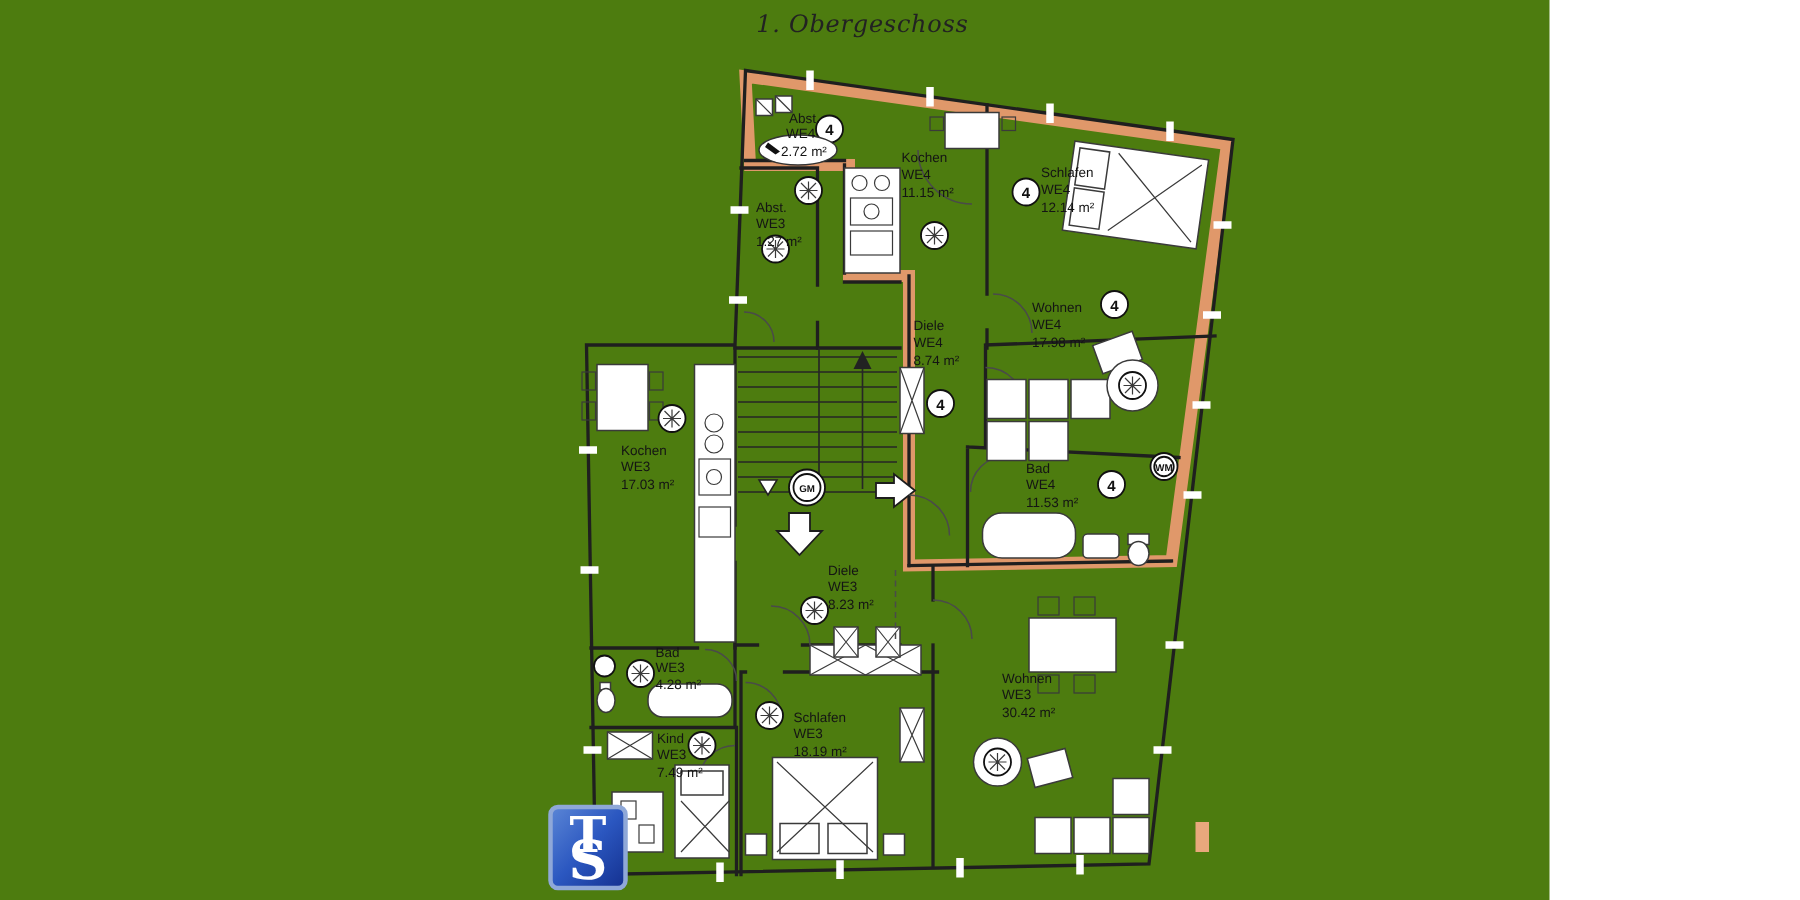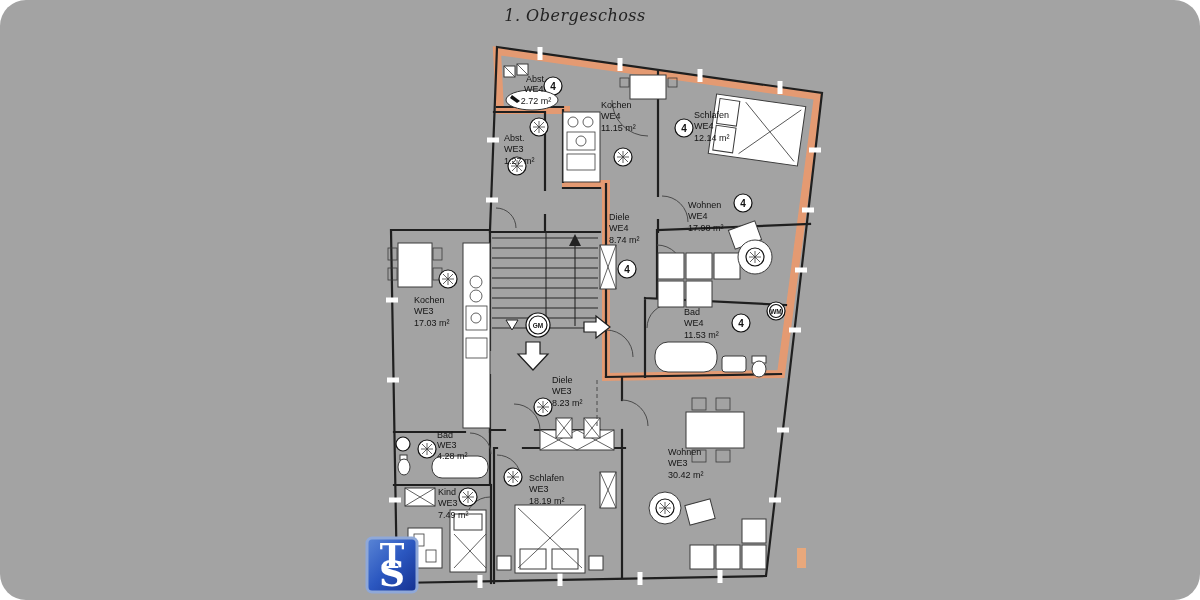--- a/index.html
+++ b/index.html
@@ -1,17 +1,17 @@
 <!DOCTYPE html>
 <html><head>
 <meta charset="utf-8">
 <style>
   html,body{margin:0;padding:0;background:#fff;}
-  .wrap{position:relative;width:1200px;height:600px;background:#a3a3a3;overflow:hidden;
-        font-family:"Liberation Sans",sans-serif;border-radius:26px;}
+  .wrap{position:relative;width:1033px;height:600px;background:#4d7c0f;overflow:hidden;
+        font-family:"Liberation Sans",sans-serif;}
   svg{position:absolute;left:0;top:0;}
   svg text{font-family:"Liberation Sans",sans-serif;}
   .title{font-family:"DejaVu Serif",serif;font-style:italic;font-size:16px;fill:#222;letter-spacing:.5px;}
   .lbl{font-size:9px;fill:#141414;}
   .mk{font-size:10px;font-weight:bold;fill:#111;}
   .mksm{font-size:6.5px;font-weight:bold;fill:#111;}
   .logoT{font-family:"DejaVu Serif",serif;font-size:33px;font-weight:bold;fill:#fff;}
   .logoS{font-family:"DejaVu Serif",serif;font-size:36px;font-weight:bold;fill:#fff;}
   .wall{stroke:#1f1f1f;stroke-width:2.2;fill:none;stroke-linecap:square;}
   .wallthin{stroke:#262626;stroke-width:1.1;fill:none;}

